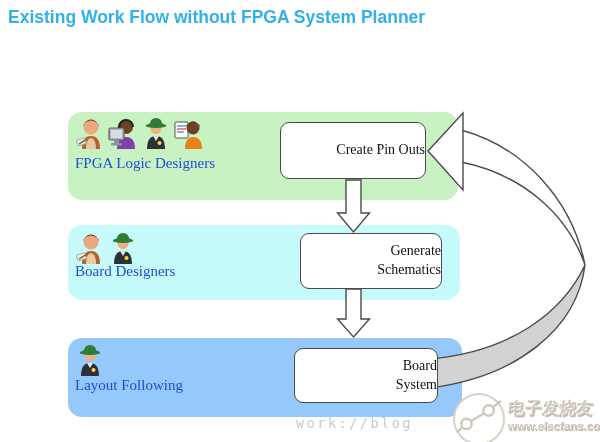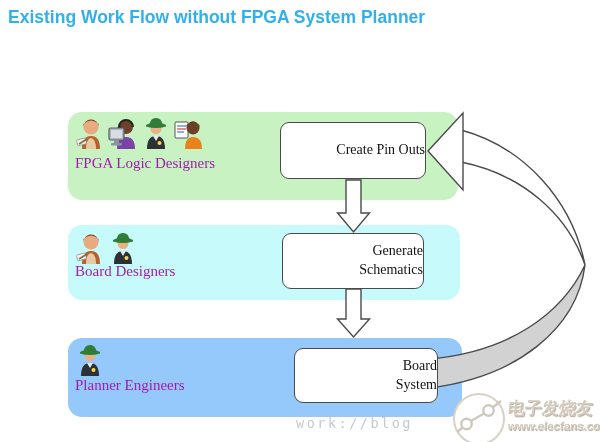--- a/index.html
+++ b/index.html
@@ -11,29 +11,29 @@
   .intro{position:absolute;left:8px;top:42px;width:578px;
          font-size:12.6px;line-height:1.45;color:#111;}
   
   .band{position:absolute;border-radius:14px;}
   .band.fpga  {left:68px;top:112px;width:390px;height:88px;background:#c9f2c3;}
   .band.board {left:68px;top:225px;width:392px;height:75px;background:#c7fafa;}
   .band.layout{left:68px;top:338px;width:394px;height:79px;background:#95c9fb;}
   
   .icon-row{position:absolute;display:flex;gap:3px;z-index:2;}
   .icon-row svg{display:block;}
-  .row-label{position:absolute;z-index:2;color:#a21caf;
+  .row-label{position:absolute;z-index:2;color:#1d4ed8;
              font-family:"Liberation Serif","DejaVu Serif",serif;font-size:15px;}
   
   .flow-box{position:absolute;background:#fff;border:1.5px solid #4a4a4a;border-radius:9px;
             display:flex;flex-direction:column;align-items:flex-end;justify-content:center;
             z-index:4;font-family:"Liberation Serif","DejaVu Serif",serif;
             font-size:14px;color:#111;line-height:1.35;text-align:center;}
   #box-create  {left:280px;top:122px;width:144px;height:55px;}
-  #box-generate{left:282px;top:233px;width:140px;height:54px;}
+  #box-generate{left:300px;top:233px;width:140px;height:54px;}
   #box-layout  {left:294px;top:348px;width:142px;height:53px;}
   
   #arrows{position:absolute;left:0;top:0;z-index:3;pointer-events:none;}
   
   .wm-url{position:absolute;left:296px;top:415px;z-index:5;
           font-family:"DejaVu Sans Mono",monospace;font-size:13.5px;
           letter-spacing:2.5px;color:#c9c9c9;}
   #wm-logo{position:absolute;left:448px;top:391px;z-index:6;}
   .wm-brand{position:absolute;left:508px;top:397px;z-index:6;
             font-size:17px;font-weight:bold;color:#d2cabd;transform:skewX(-6deg);
@@ -117,21 +117,21 @@
         <use href="#ic-greenhat"></use>
       </svg>
   </div>
   <div class="row-label" style="left:75px;top:263px">Board Designers</div>
 
   <div class="icon-row" style="left:75px;top:342px">
     <svg width="30" height="36">
         <use href="#ic-greenhat"></use>
       </svg>
   </div>
-  <div class="row-label" style="left:75px;top:377px">Planner Engineers</div>
+  <div class="row-label" style="left:75px;top:377px">Layout Following</div>
 
   <svg id="arrows" width="600" height="442">
 
     <path d="M346,180 L361,180 L361,213 L369.5,213 L353.5,232 L337.5,213 L346,213 Z" fill="#ffffff" stroke="#4a4a4a" stroke-width="1.4"></path>
 
     <path d="M346,289 L361,289 L361,319 L369.5,319 L353.5,337 L337.5,319 L346,319 Z" fill="#ffffff" stroke="#4a4a4a" stroke-width="1.4"></path>
 
     <path d="M461,130 C 524,147 572,200 585,265 C 567,213 521,174 461,162 Z" fill="#ffffff" stroke="#4a4a4a" stroke-width="1.4"></path>
 
     <path d="M585,265 C 577,329 517,377 429,388 L 429,359 C 509,352 562,314 585,265 Z" fill="#d2d2d2" stroke="#4a4a4a" stroke-width="1.4"></path>

